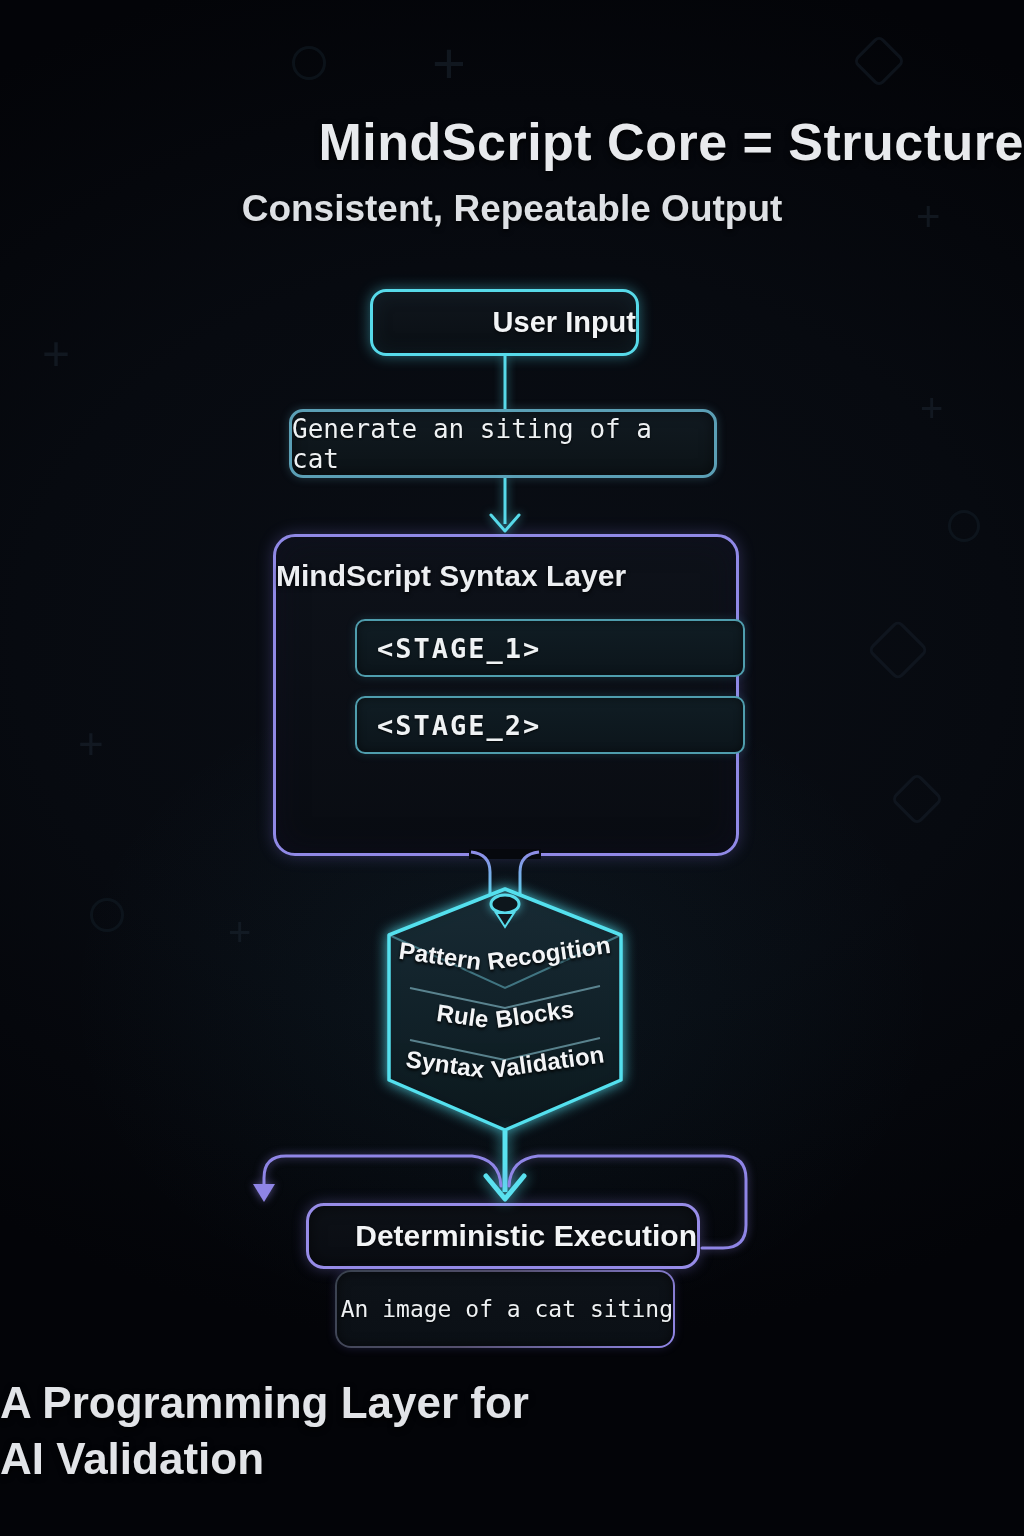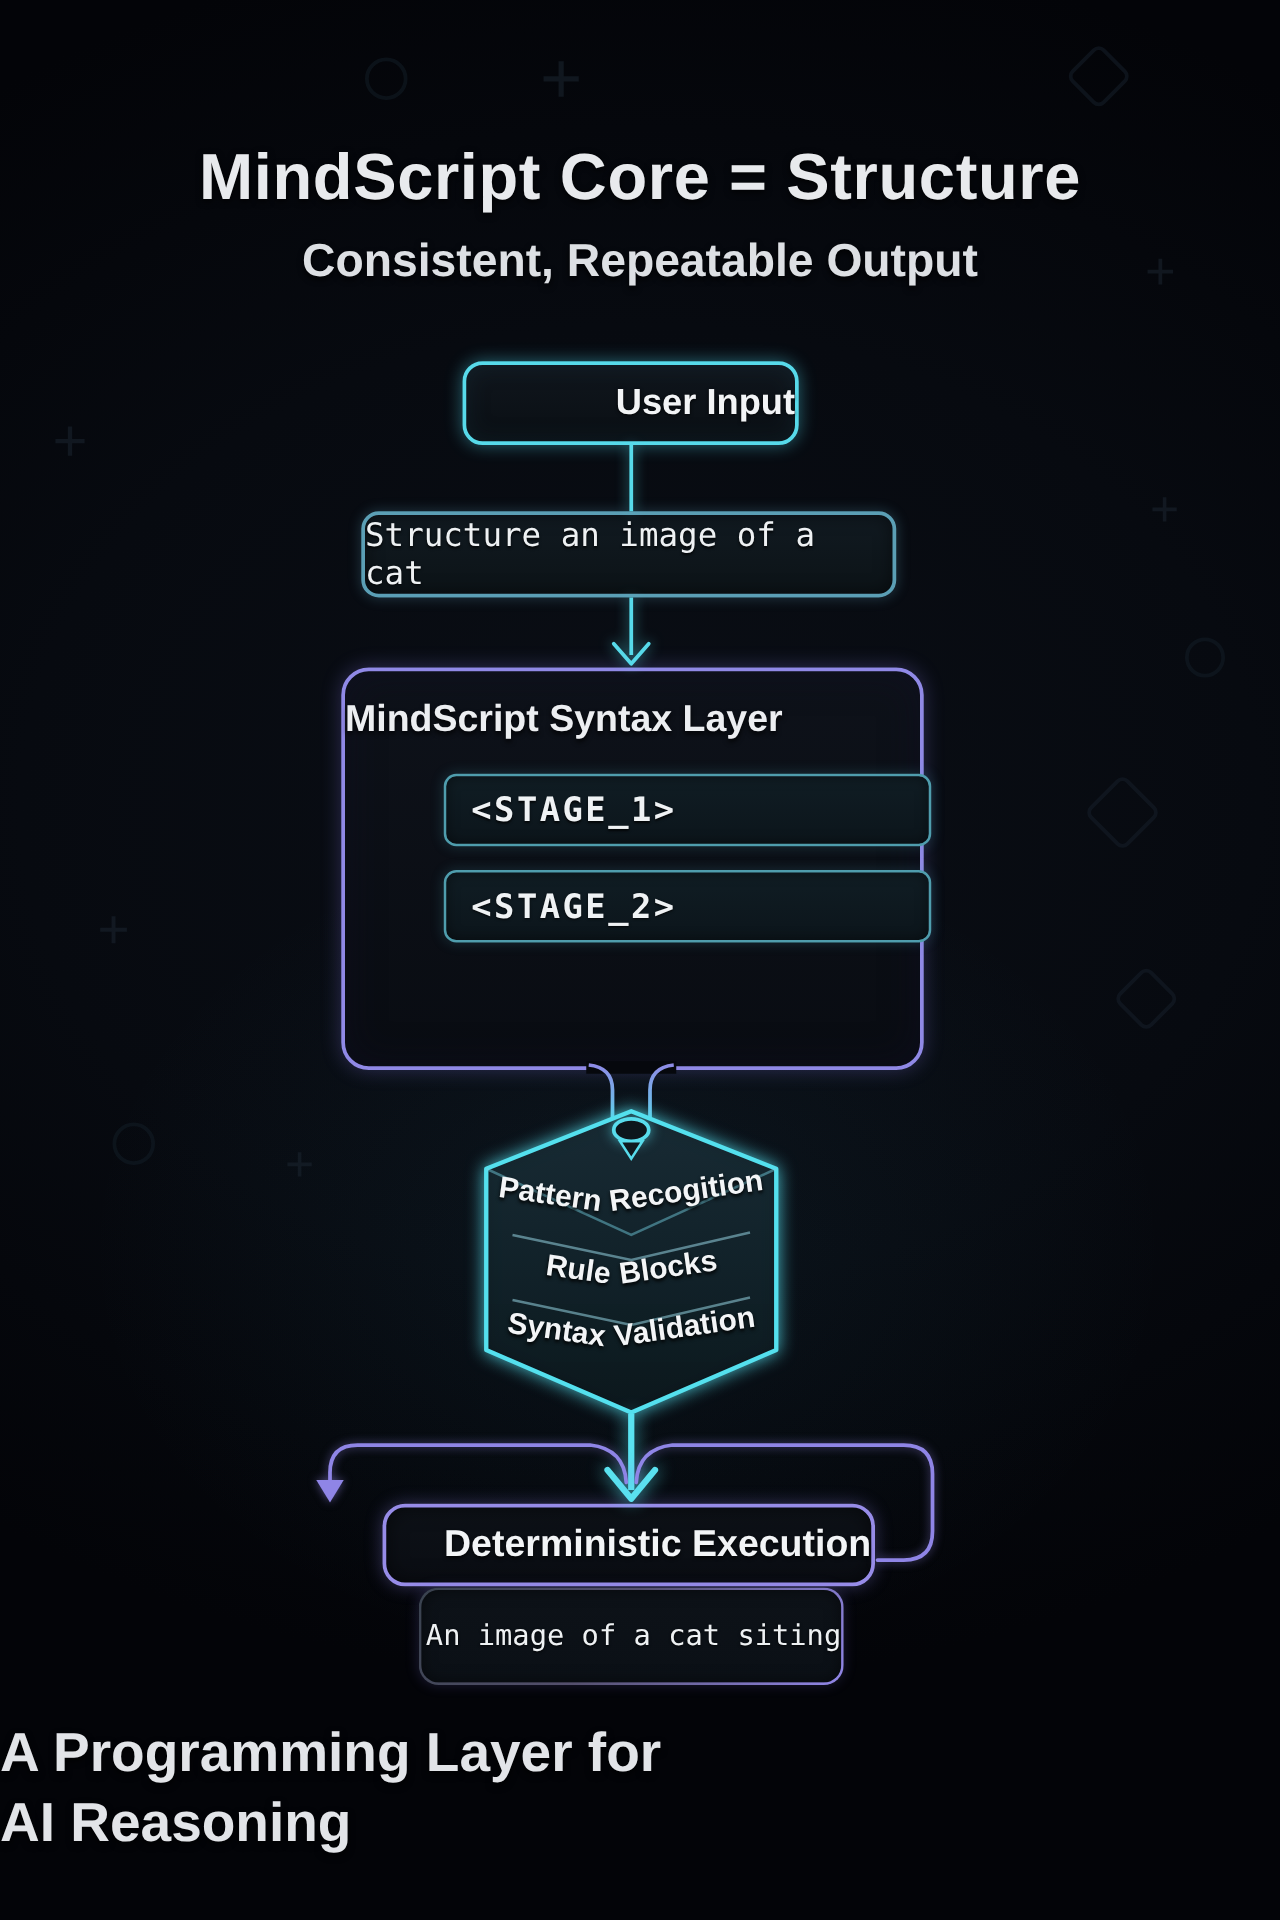--- a/index.html
+++ b/index.html
@@ -11,21 +11,21 @@
     font-family:"Liberation Sans","DejaVu Sans",sans-serif;
     color:#e7e9ec;
   }
   
   .decor{position:absolute;opacity:.55;pointer-events:none;}
   .decor-plus{color:#1b2530;font-weight:200;line-height:1;}
   .decor-ring{border:3px solid #131d27;border-radius:50%;}
   .decor-diamond{border:3px solid #151f2a;border-radius:7px;transform:rotate(45deg);}
   
   .title{
-    position:absolute;left:0;top:112px;width:100%;text-align:center;
+    position:absolute;left:0;top:112px;width:100%;text-align:right;
     font-size:52px;font-weight:700;letter-spacing:.5px;color:#e8eaed;
     text-shadow:0 2px 6px rgba(0,0,0,.9);
   }
   .subtitle{
     position:absolute;left:0;top:188px;width:100%;text-align:center;
     font-size:37px;font-weight:700;color:#dde0e4;text-shadow:0 2px 5px rgba(0,0,0,.9);
   }
   .caption{
     position:absolute;left:0;width:100%;
     font-size:44px;font-weight:700;color:#e2e4e8;text-shadow:0 2px 6px rgba(0,0,0,.9);
@@ -121,21 +121,21 @@
   <div class="decor decor-ring" style="left:90px;top:898px;width:28px;height:28px;"></div>
 
   <div class="title">MindScript Core = Structure</div>
   <div class="subtitle">Consistent, Repeatable Output</div>
 
   <div class="node box-user">
     <span>User Input</span>
   </div>
 
   <div class="node box-prompt">
-    <span>Structure an image of a cat</span>
+    <span>Generate an siting of a cat</span>
   </div>
 
   <div class="syntax-container">
     <div class="syntax-title">MindScript Syntax Layer</div>
     <div class="token t0">
       <span>&lt;STAGE_1&gt;</span>
     </div>
     <div class="token t1">
       <span>&lt;STAGE_2&gt;</span>
     </div>
@@ -203,15 +203,15 @@
   </div>
 
   <div class="node box-exec">
     <span>Deterministic Execution</span>
   </div>
   <div class="node box-output">
     <span>An image of a cat siting</span>
   </div>
 
   <div class="caption l1">A Programming Layer for</div>
-  <div class="caption l2">AI Reasoning</div>
+  <div class="caption l2">AI Validation</div>
 
 </div>
 
 </body></html>

